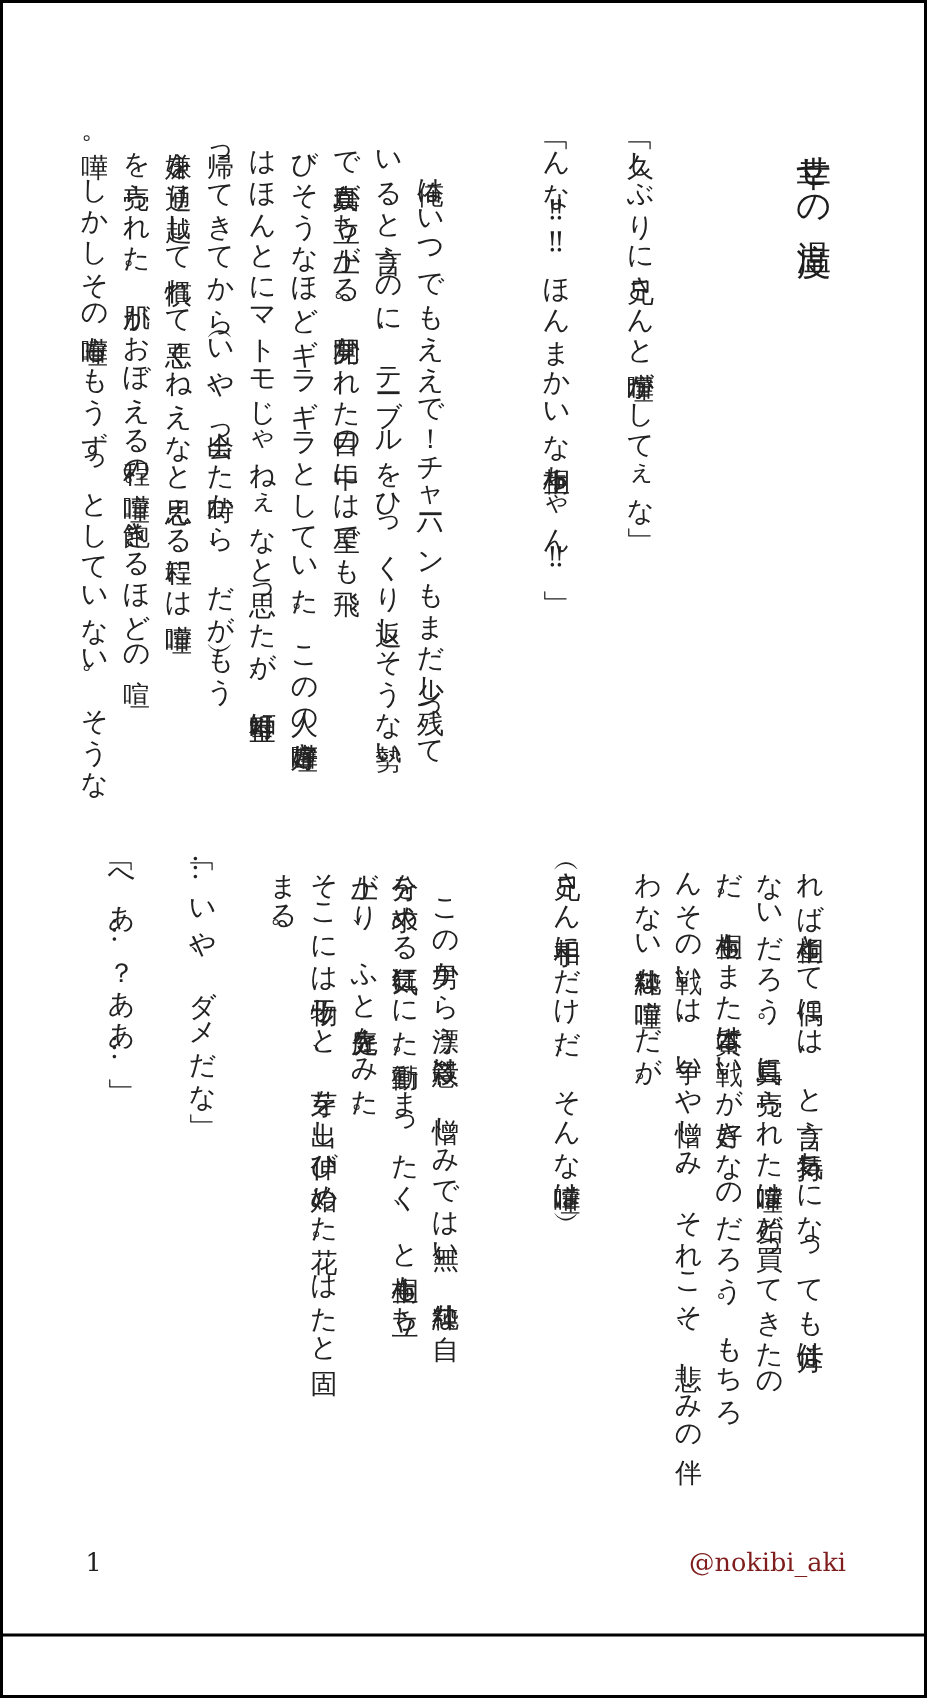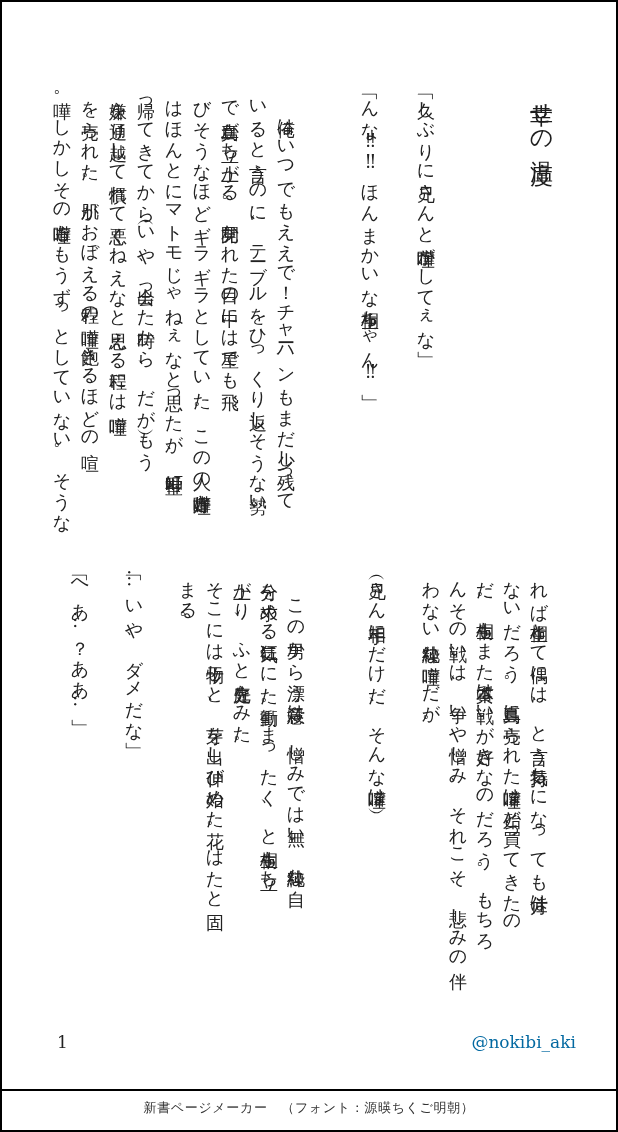--- a/index.html
+++ b/index.html
@@ -63,24 +63,24 @@
   .lower-block .vline { line-height: 27px; }
   .page-number {
     position: absolute;
     left: 55px;
     top: 1030px;
     font-size: 17px;
     color: #222222;
   }
   .author-handle {
     position: absolute;
-    right: 40px;
+    right: 52px;
     top: 1030px;
     font-size: 17px;
-    color: #0369a1;
+    color: #7f1d1d;
   }
   .caption {
     position: absolute;
     left: 0;
     top: 1097px;
     width: 100%;
     text-align: center;
     font-size: 13px;
     letter-spacing: 0.05em;
     color: #333333;
@@ -96,15 +96,14 @@
   <div class="vtext upper-block"><div class="vline">「久しぶりに兄さんと喧嘩がしてぇな」</div><div class="vline">　</div><div class="vline">「ん゙な‼‼ほんまかいな桐生ちゃん‼」</div><div class="vline">　</div><div class="vline">　</div><div class="vline">　俺はいつでもええで！チャーハンもまだ少し残って</div><div class="vline">いると言うのに、テーブルをひっくり返しそうな勢い</div><div class="vline">で真島が立ち上がる。見開かれた目の中には星でも飛</div><div class="vline">びそうなほどギラギラとしていた。この人の喧嘩好き</div><div class="vline">はほんとにマトモじゃねぇなと思ったが、神室町に</div><div class="vline">帰ってきてから（いや、出会った時から、だが）もう</div><div class="vline">嫌を通り越して慣れて悪くねえなと思える程には喧嘩</div><div class="vline">を売られた。肌がおぼえる程の喧嘩。飽きるほどの喧</div><div class="vline">嘩。しかしその喧嘩ももうずっとしていない。そうな</div></div>
 
   <div class="vtext lower-block"><div class="vline">れば桐生とて偶には、と言う気持ちになっても仕方は</div><div class="vline">ないだろう。真島に売られた喧嘩は殆ど買ってきたの</div><div class="vline">だ。桐生もまた本質は戦いが好きなのだろう。もちろ</div><div class="vline">んその戦いは、争いや憎しみ、それこそ、悲しみの伴</div><div class="vline">わない純粋な喧嘩、だが。</div><div class="vline">　</div><div class="vline">（兄さん相手にだけだ、そんな喧嘩は）</div><div class="vline">　</div><div class="vline">　</div><div class="vline">　この男から漂う殺意は、憎しみでは無い。純粋な自</div><div class="vline">分を求める狂気ににた衝動。まったく、と桐生も立ち</div><div class="vline">上がり、ふと庭先をみた。</div><div class="vline">そこには物干しと、芽を出し伸び始めた花。はたと固</div><div class="vline">まる。</div><div class="vline">　</div><div class="vline">「…いや、ダメだな」</div><div class="vline">　</div><div class="vline">「へあ…？ああ…」</div></div>
 
   <div class="page-number">1</div>
 
   <div class="author-handle">@nokibi_aki</div>
 
   <div class="divider"></div>
 
-  <div class="caption">新書ページメーカー　（フォント：源暎ちくご明朝）</div>
 
 </div>
 
 </body></html>

